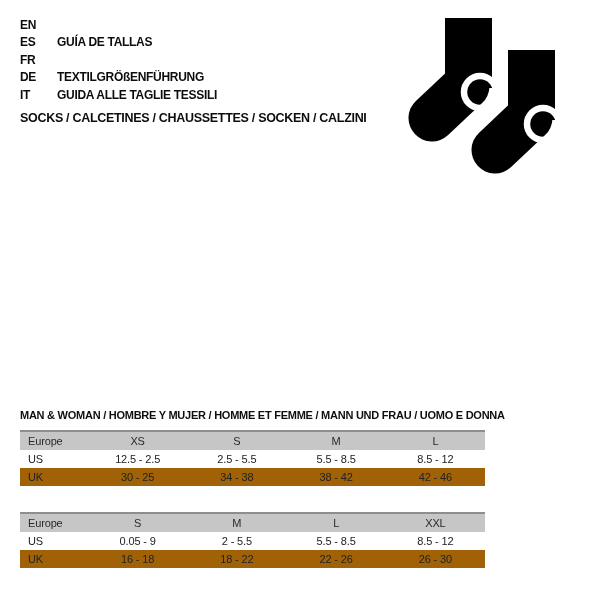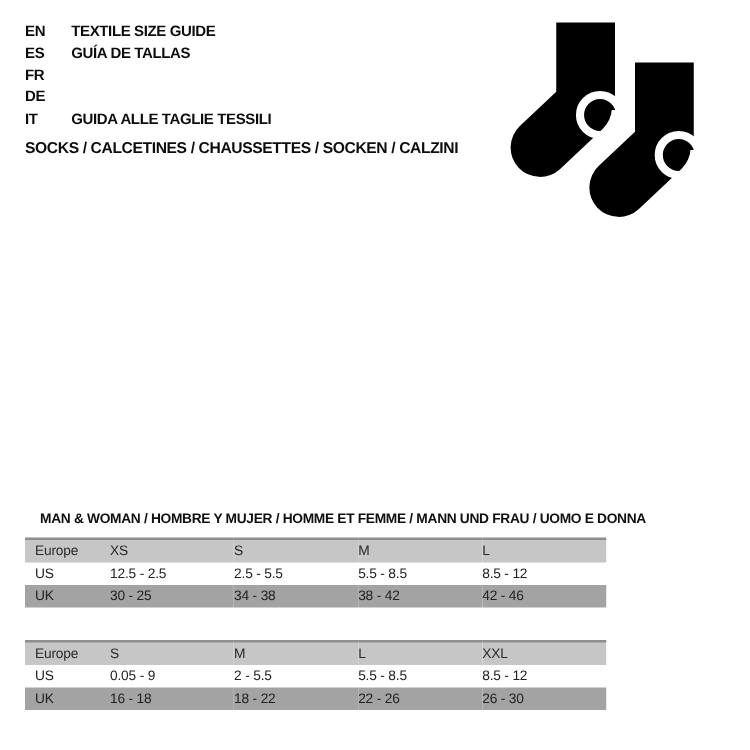--- a/index.html
+++ b/index.html
@@ -19,53 +19,53 @@
     position:absolute;left:20px;top:111px;
     font-size:12.5px;font-weight:bold;letter-spacing:-0.3px;color:#0d0d0d;white-space:nowrap;text-align:right;
   }
   
   .socks-icon{position:absolute;left:400px;top:8px;}
   
   .size-section{position:absolute;left:20px;width:465px;}
   #section-manwoman{top:409px;}
   #section-children{top:512px;}
   .section-title{
-    margin:0 0 8px 12px;font-size:11px;line-height:13px;font-weight:bold;
+    margin:0 0 8px 0;font-size:11px;line-height:13px;font-weight:bold;
     letter-spacing:-0.25px;color:#0f0f0f;white-space:nowrap;
   }
   table.size-table{border-collapse:collapse;table-layout:fixed;width:465px;}
   .col-region{width:68px;}
   .col-size{width:99.25px;}
   .size-table th,.size-table td{
     height:18px;padding:0;font-size:11px;font-weight:normal;letter-spacing:-0.15px;
-    text-align:left;vertical-align:middle;color:#222;white-space:nowrap;
+    text-align:center;vertical-align:middle;color:#222;white-space:nowrap;
   }
   .size-table th:first-child,.size-table td:first-child{text-align:left;padding-left:8px;}
   .size-table thead th{background:#c6c6c6;border-top:2px solid #8e8e8e;color:#2a2a2a;}
-  .size-table tbody tr.row-alt{background:#a3a3a3;}
+  .size-table tbody tr.row-alt{background:#a16207;}
 </style>
 </head>
 <body>
 
 <div class="screen">
 
   <div class="lang-list">
     <div class="lang-row">
       <span class="lang-code">EN</span>
-      <span class="lang-label">TEXTILE SIZE GUIDE</span>
     </div>
     <div class="lang-row">
       <span class="lang-code">ES</span>
       <span class="lang-label">GUÍA DE TALLAS</span>
     </div>
     <div class="lang-row">
       <span class="lang-code">FR</span>
     </div>
     <div class="lang-row">
       <span class="lang-code">DE</span>
+      <span class="lang-label">TEXTILGRÖßENFÜHRUNG</span>
     </div>
     <div class="lang-row">
       <span class="lang-code">IT</span>
       <span class="lang-label">GUIDA ALLE TAGLIE TESSILI</span>
     </div>
   </div>
 
   <div class="category-line">SOCKS / CALCETINES / CHAUSSETTES / SOCKEN / CALZINI</div>
 
   <svg class="socks-icon" width="160" height="172" viewBox="0 0 160 172" aria-hidden="true">

